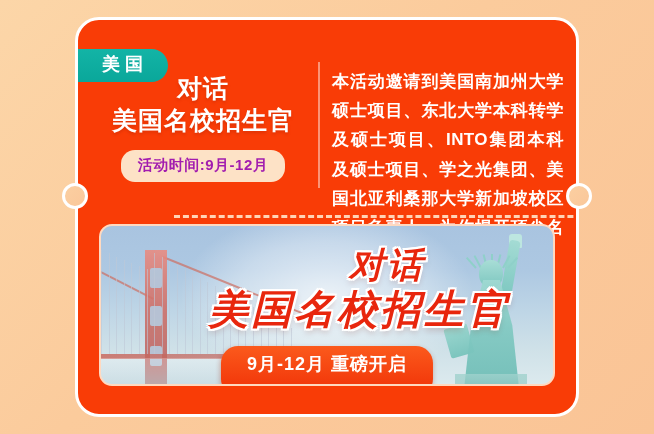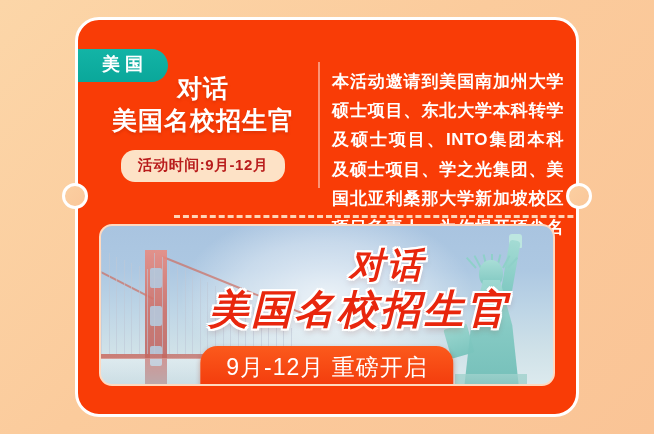--- a/index.html
+++ b/index.html
@@ -55,21 +55,21 @@
   .left-col{
     position:absolute;left:12px;top:36px;width:226px;text-align:center;
   }
   .title{
     color:#ffffff;font-weight:bold;font-size:25px;line-height:1.28;
     letter-spacing:1px;
     text-shadow:0 2px 3px rgba(150,30,0,.28);
   }
   .time-pill{
     display:inline-block;margin-top:14px;
-    background:#fde2c6;color:#b91c1c;
+    background:#fde2c6;color:#a21caf;
     font-size:15px;font-weight:bold;letter-spacing:.5px;
     padding:6px 17px 7px;border-radius:14px;
     white-space:nowrap;
   }
 
   .right-col{
     position:absolute;left:254px;top:31px;width:232px;
     color:#ffffff;font-size:17px;font-weight:bold;
     line-height:1.72;letter-spacing:.4px;text-align:justify;
   }
@@ -156,21 +156,21 @@
       2px 0 0 #fff,-2px 0 0 #fff,0 2px 0 #fff,0 -2px 0 #fff,
       2px 2px 0 #fff,-2px 2px 0 #fff,2px -2px 0 #fff,-2px -2px 0 #fff,
       0 4px 6px rgba(120,20,0,.25);
   }
   .bt1{top:16px;font-size:35px;padding-left:60px;}
   .bt2{top:56px;font-size:40px;padding-left:32px;}
 
   .cta{
     position:absolute;left:50%;top:120px;transform:translateX(-50%);
     background:linear-gradient(180deg,#fb5a1c,#f02f06);
-    color:#ffffff;font-size:23px;font-weight:normal;letter-spacing:1px;
+    color:#ffffff;font-size:18px;font-weight:bold;letter-spacing:1px;
     padding:6px 26px 20px;border-radius:17px;white-space:nowrap;
     box-shadow:0 2px 5px rgba(150,30,0,.3);
   }
 </style>
 </head>
 <body>
 
 <div id="root">
 
   <div class="ticket">

